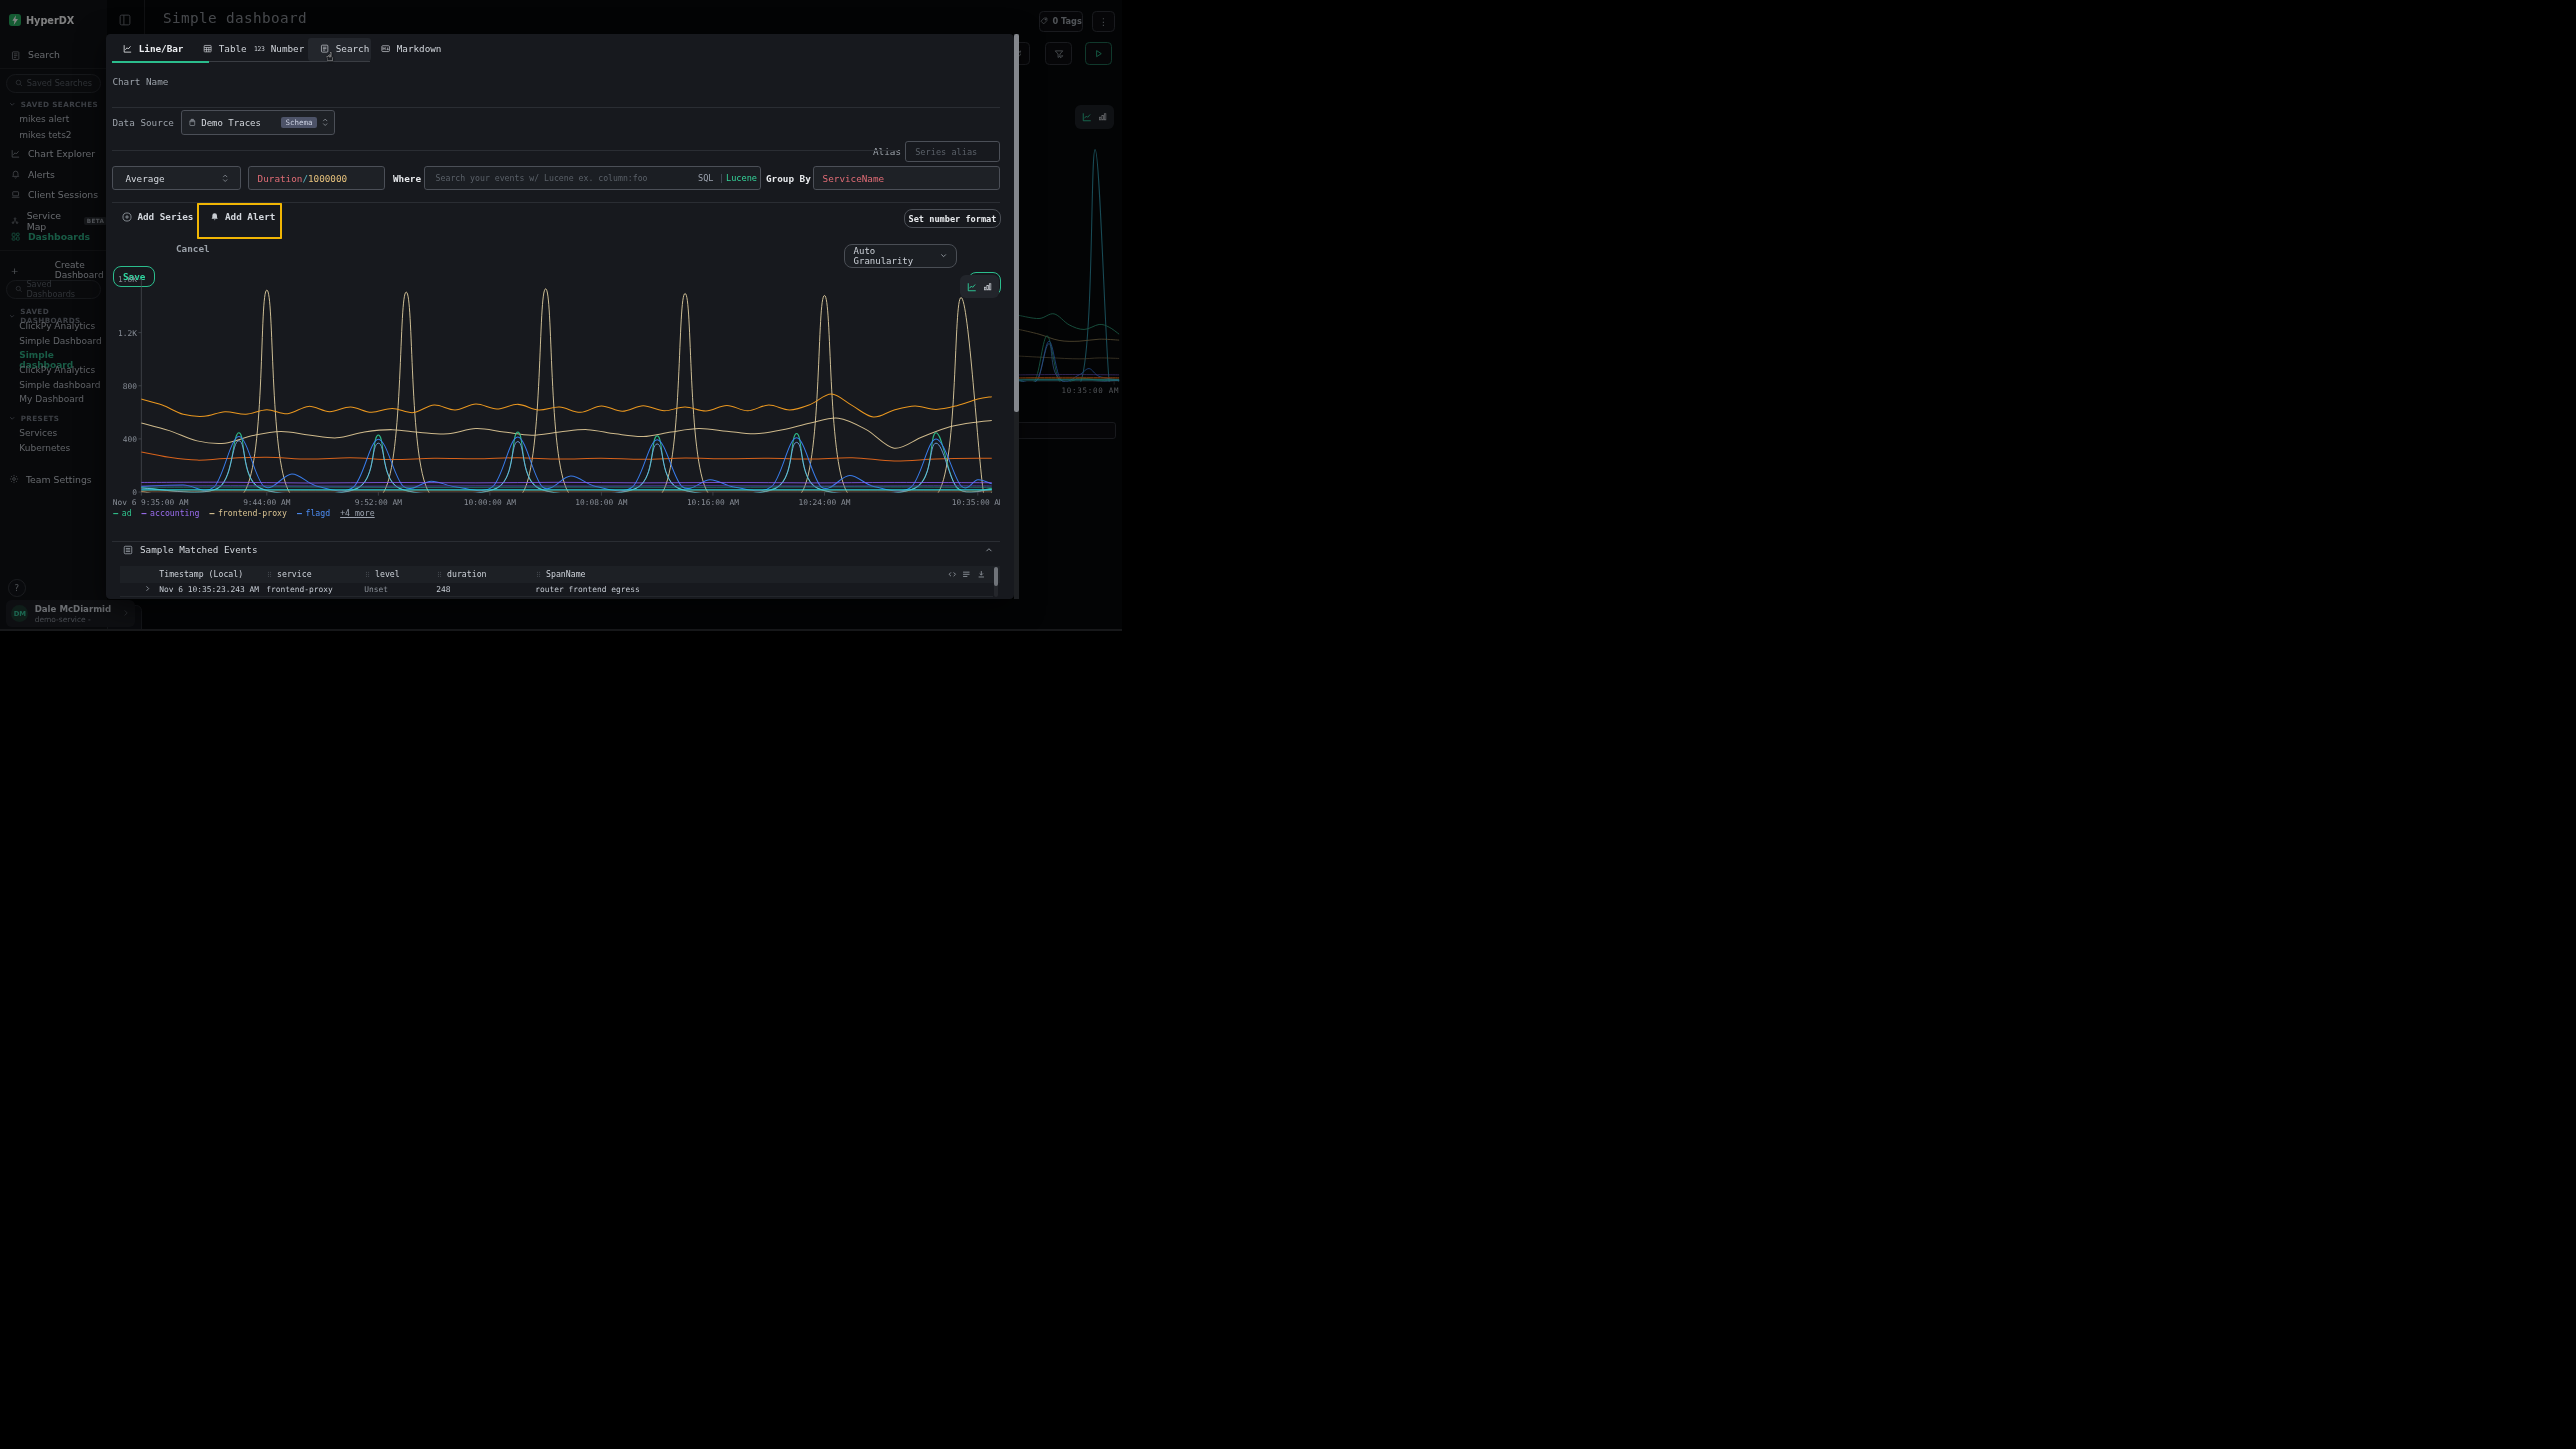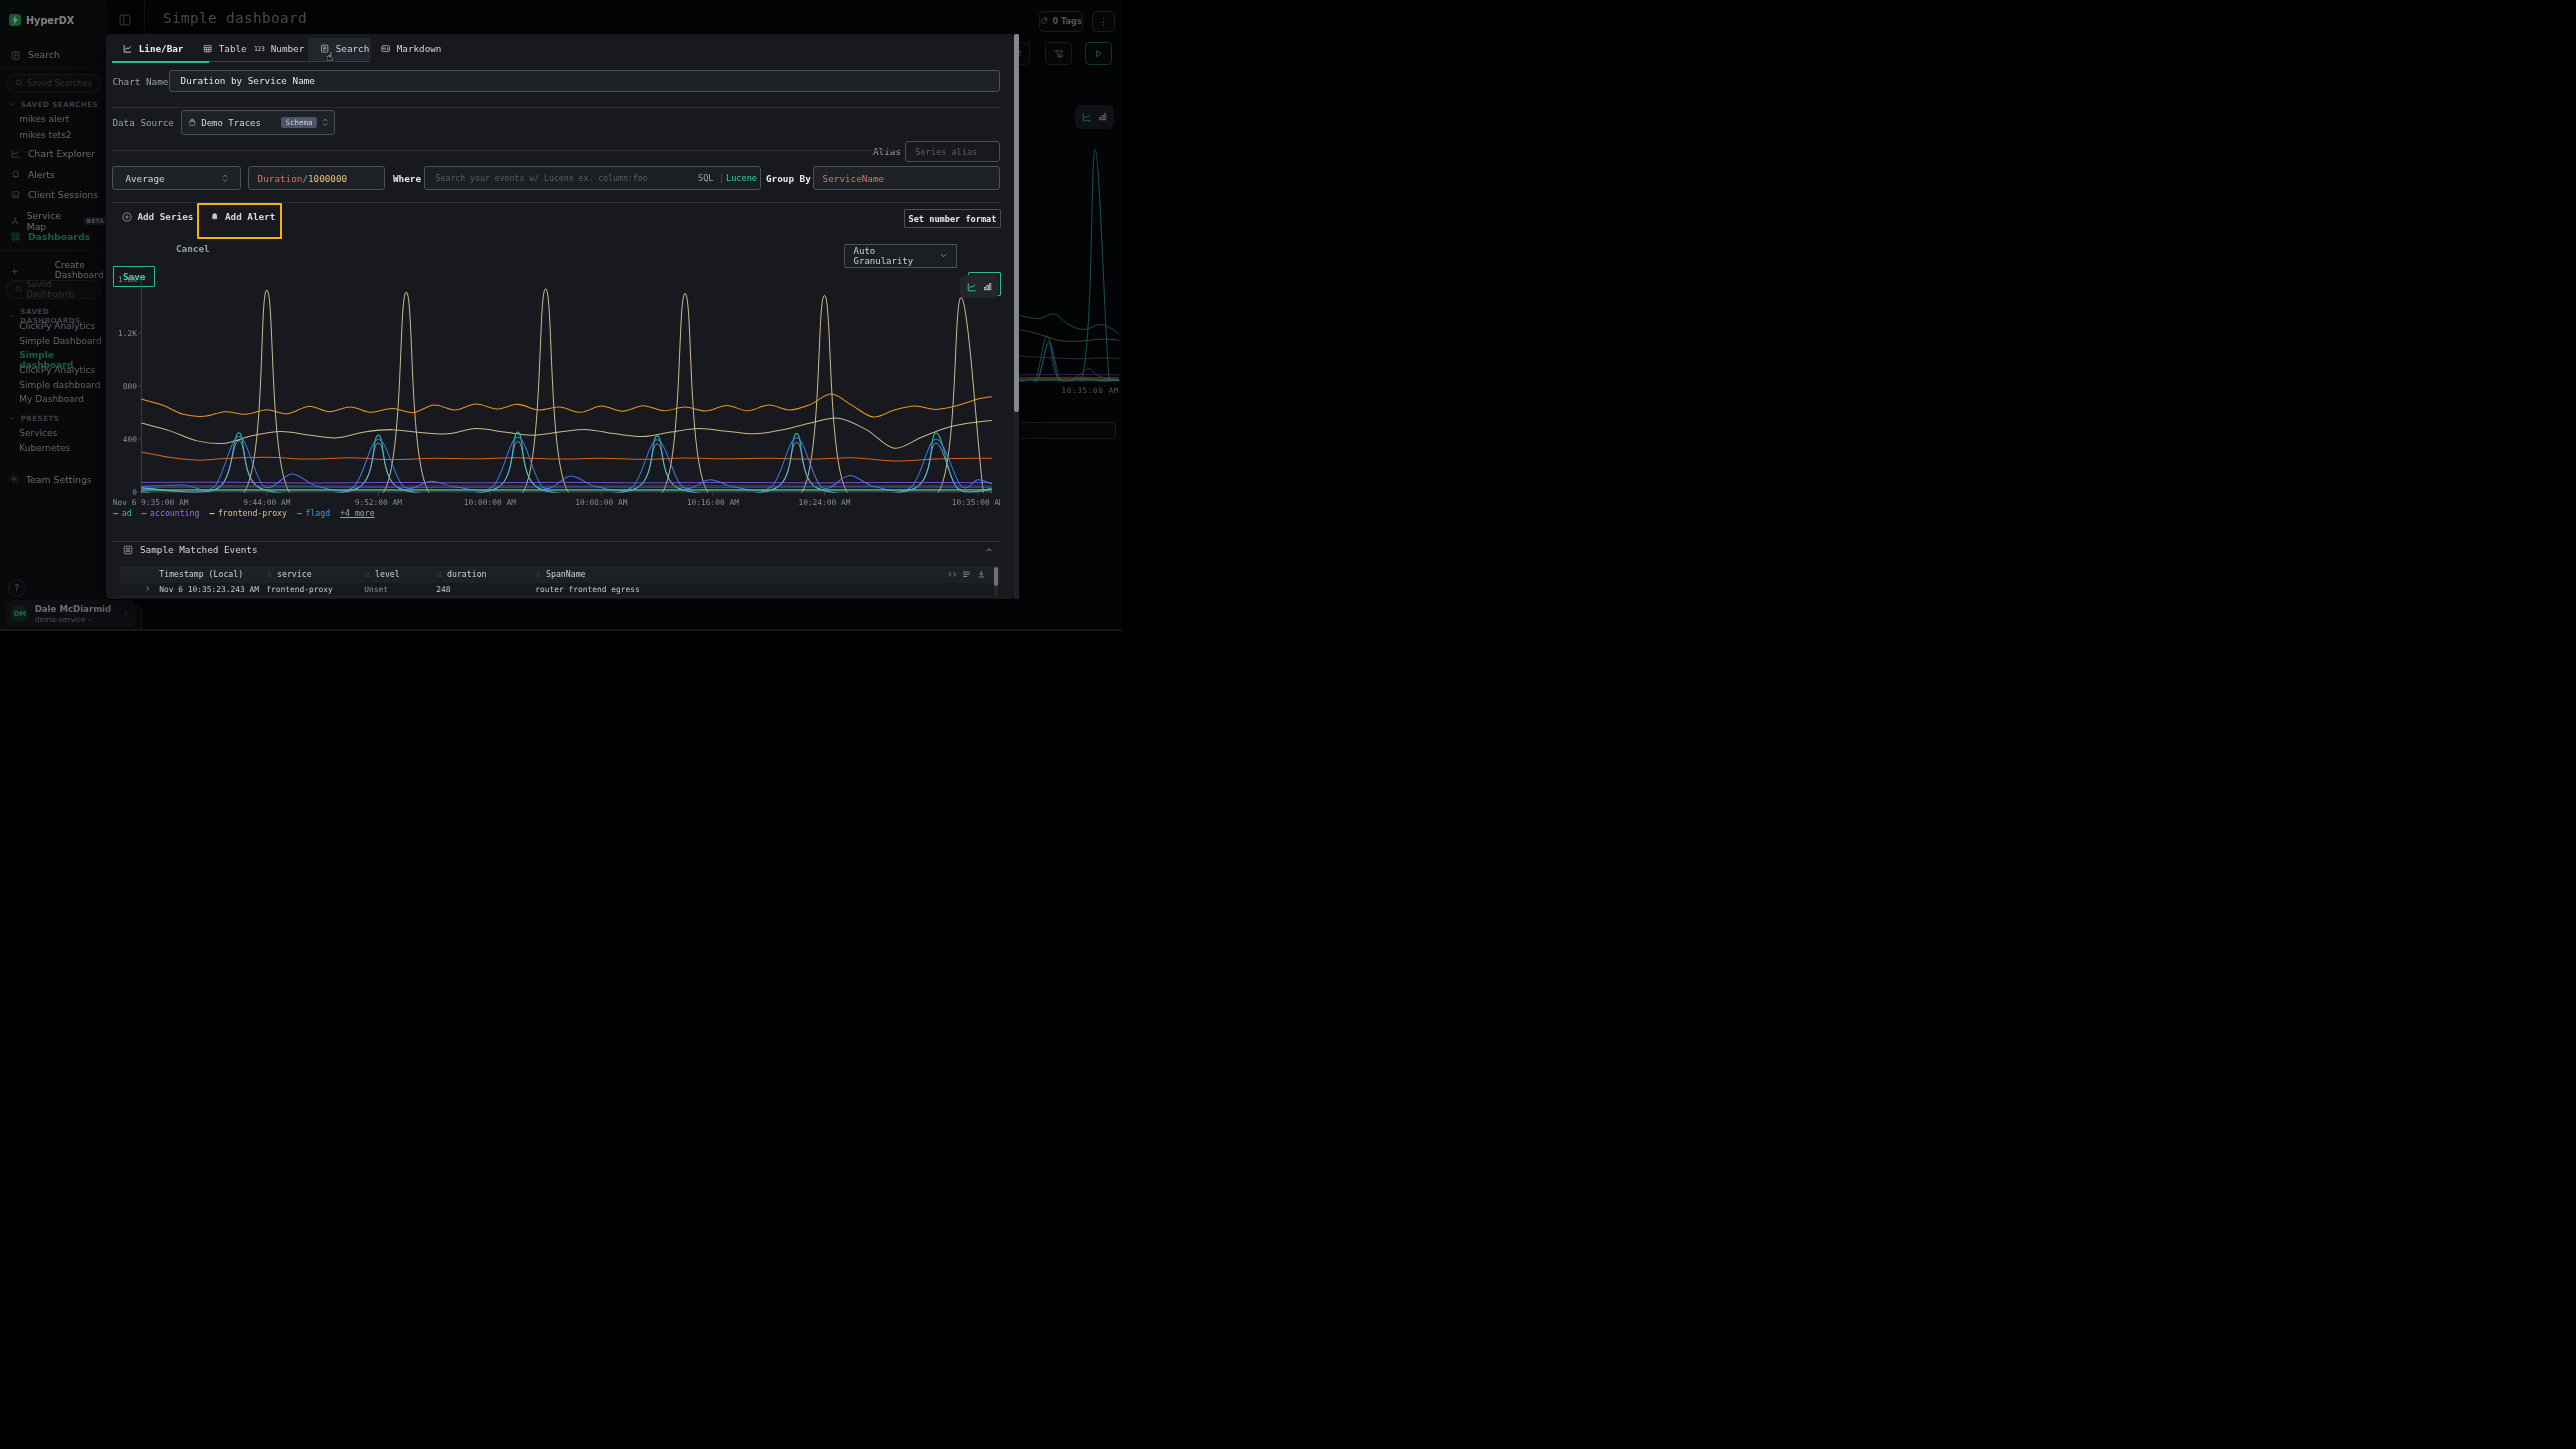--- a/index.html
+++ b/index.html
@@ -35,21 +35,21 @@
   .tab{display:flex;align-items:center;gap:6.4px;font-size:9.3px;color:#d0d4da;}
   .tab.active{color:#eceef1;font-weight:bold;}
   .input{border:0.7px solid #4b4f57;border-radius:2.9px;background:#1e2126;box-sizing:border-box;
          display:flex;align-items:center;color:#e8eaed;}
   .input input{background:transparent;border:none;outline:none;color:#e8eaed;width:100%;
                font-family:"DejaVu Sans Mono","Liberation Mono",monospace;font-size:9.3px;}
   .input input::placeholder{color:#5a6068;}
   .lbl-gray{font-size:9.3px;color:#9ba1a9;}
   .lbl-bold{font-size:9.3px;color:#e8eaed;font-weight:bold;}
   .mdl-divider{background:#2a2d33;height:0.7px;}
-  .btn{border:0.7px solid #4a4e55;border-radius:1px;box-sizing:border-box;display:flex;align-items:center;justify-content:center;
+  .btn{border:0.7px solid #4a4e55;border-radius:8px;box-sizing:border-box;display:flex;align-items:center;justify-content:center;
        color:#e8eaed;background:transparent;}
   .btn.green{border:0.7px solid #2bbd8d;color:#2fd7a0;margin-top:28px;}
   #alert-box{left:197px;top:203px;width:81px;height:31.5px;border:2.9px solid #f1b604;z-index:15;border-radius:0.7px;}
   #cursor{left:326px;top:50px;z-index:30;color:#fff;font-size:12px;
           text-shadow:0 0 1.4px #000,0 0 1.4px #000,0.7px 0.7px 1.4px #000;transform:rotate(-10deg);}
   
   .th{font-size:8.2px;color:#ced3da;display:flex;align-items:center;gap:3.6px;}
   .td{font-size:7.9px;color:#c6ccd4;}
   .legend-item{display:flex;align-items:center;gap:3.6px;font-size:8.2px;}
   .legend-more{color:#9ca3af;text-decoration:underline;font-size:8.2px;}
@@ -357,23 +357,20 @@
               <path d="M3.5 10.5V6l1.8 2 1.8-2v4.5M11.5 6v4.2M10 9l1.5 1.5L13 9"></path>
             </svg>
           </span>
           <span>Markdown</span>
         </div>
       </div>
     <div class="abs" style="left:6.4px;top:26.5px;width:97px;height:2.1px;background:#2bbd8d;"></div>
     <div class="abs" style="left:103px;top:27px;width:161px;height:1.4px;background:#3a3d43;"></div>
 
     <span class="abs mono lbl-gray" style="left:6.4px;top:42px;">Chart Name</span>
-    <div class="abs input" style="left:63px;top:36px;width:831px;height:21.5px;padding:0 8.6px;">
-      <input class="mono" value="Duration by Service Name" style="">
-    </div>
     <div class="abs mdl-divider" style="left:6.4px;top:73px;width:888px;"></div>
 
     <span class="abs mono lbl-gray" style="left:6.4px;top:83px;">Data Source</span>
     <div class="abs input" style="left:75px;top:76px;width:154px;height:25px;padding:0 5.7px;gap:5px;">
       <span class="icon" style="width:8.6px;height:8.6px;color:#9aa0a8;">
           <svg viewBox="0 0 16 16" fill="none" stroke="currentColor" stroke-width="1.2">
             <rect x="3.5" y="4.5" width="9" height="9.5" rx="1"></rect>
             <path d="M3.5 6.8h9M5.5 2.5h5M5 3.5h6"></path>
           </svg>
         </span>

